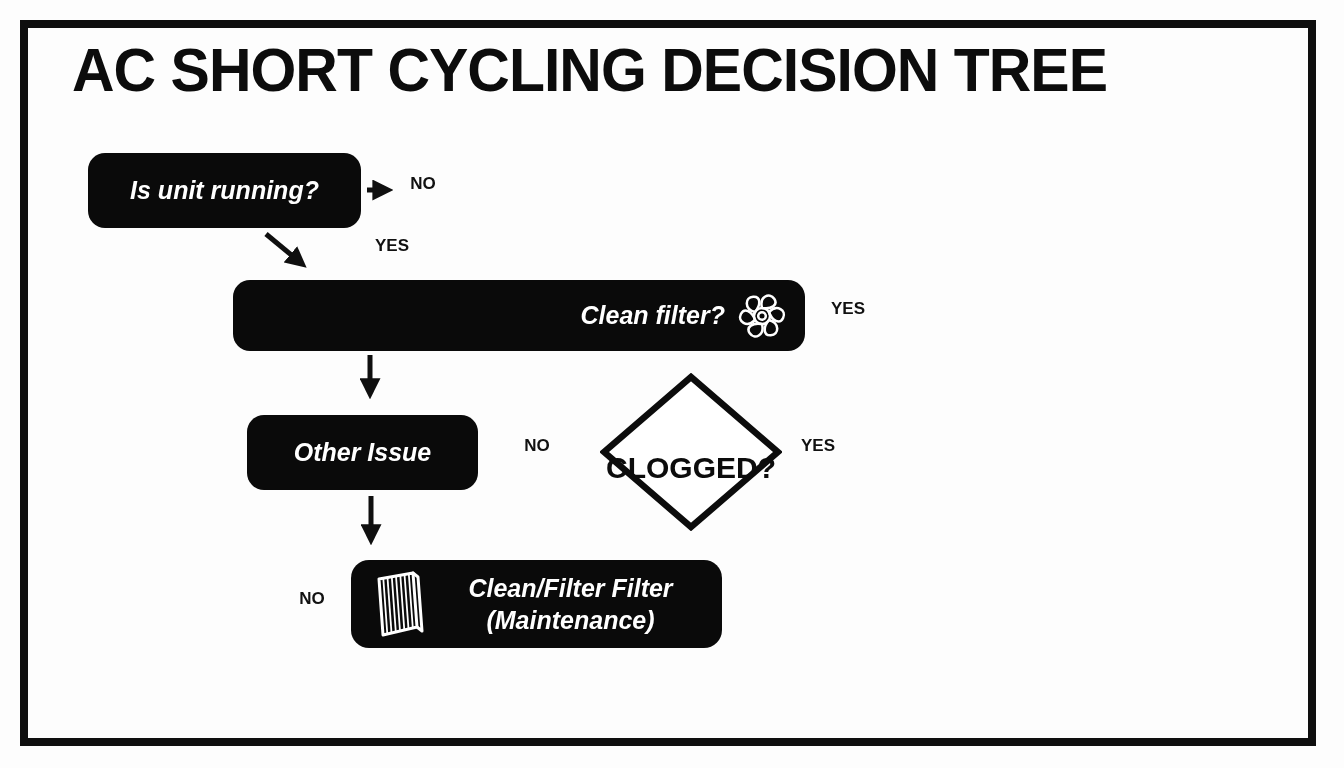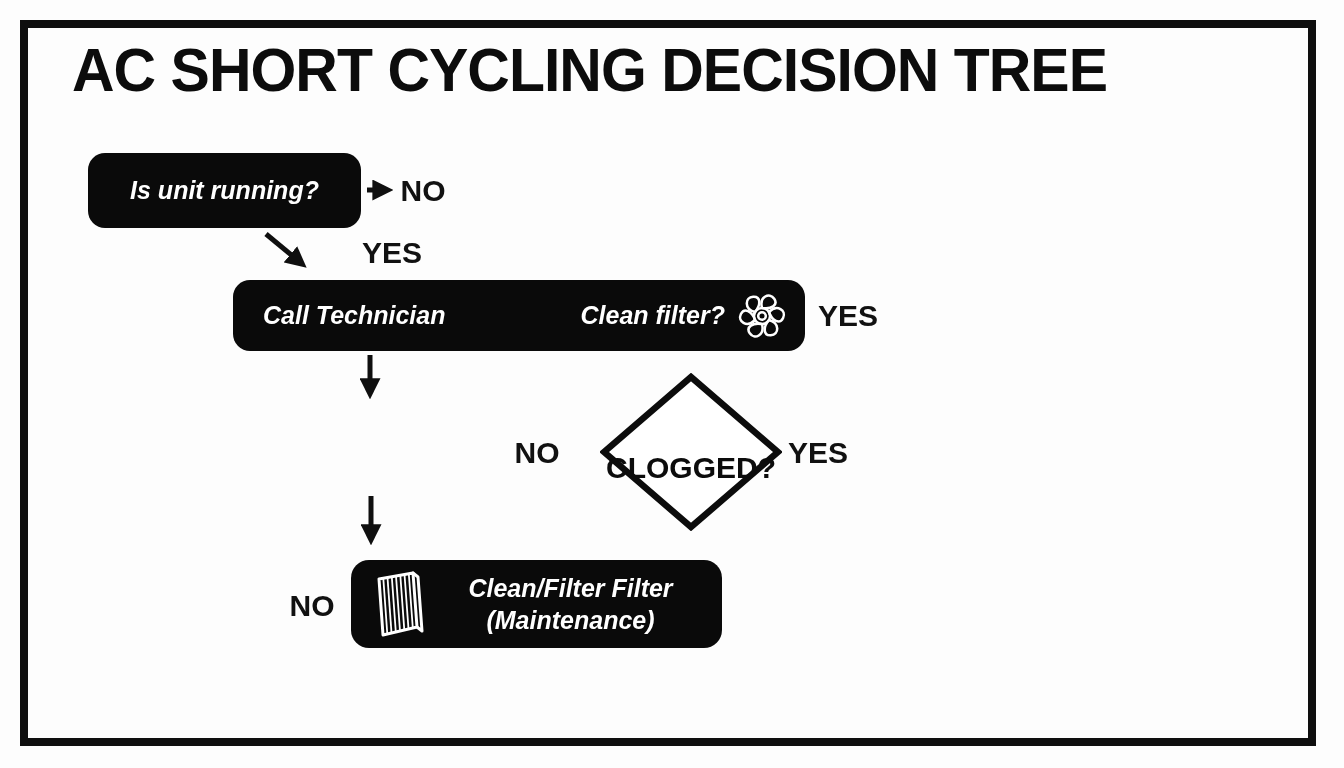--- a/index.html
+++ b/index.html
@@ -55,21 +55,21 @@
   .node-other       { left: 247px; top: 415px; width: 231px; height: 75px; }
   .node-replace     { left: 863px; top: 413px; width: 322px; height: 77px;
                       justify-content: flex-start; padding: 0 10px 0 16px; box-sizing: border-box; }
   .node-replace .node-text { flex: 1; text-align: center; }
   .node-clean       { left: 351px; top: 560px; width: 371px; height: 88px; border-radius: 18px;
                       justify-content: flex-start; padding: 0 12px 0 16px; box-sizing: border-box; }
   .node-clean .two-line { flex: 1; text-align: center; line-height: 32px; }
   .edge-label {
     position: absolute;
     font-weight: bold;
-    font-size: 30px;
+    font-size: 17px;
     color: #111111;
     text-align: center;
     white-space: nowrap;
   }
   .lbl-no-top     { left: 397px; top: 174px; width: 52px; }
   .lbl-yes-top    { left: 360px; top: 236px; width: 64px; }
   .lbl-yes-check  { left: 816px; top: 299px; width: 64px; }
   .lbl-no-mid     { left: 509px; top: 436px; width: 56px; }
   .lbl-yes-mid    { left: 786px; top: 436px; width: 64px; }
   .lbl-no-bottom  { left: 283px; top: 589px; width: 58px; }
@@ -114,41 +114,43 @@
   </svg>
 
   <div class="node node-unit">
     <span>Is unit running?</span>
   </div>
 
   <span class="edge-label lbl-no-top">NO</span>
   <span class="edge-label lbl-yes-top">YES</span>
 
   <div class="node node-wide">
-    <span>Call Technician</span>
     <span class="spacer"></span>
     <span>Clean filter?</span>
     <svg class="icon fan-icon" width="54" height="54" viewBox="0 0 64 64">
       <g fill="none" stroke="#ffffff" stroke-width="3" stroke-linejoin="round" stroke-linecap="round">
         <g>
           <path d="M32 22.5 C 28.5 9, 41 3.5, 46.5 11.5 C 51.5 19, 43 24.5, 32 22.5 Z" transform="rotate(0 32 32)"></path>
           <path d="M32 22.5 C 28.5 9, 41 3.5, 46.5 11.5 C 51.5 19, 43 24.5, 32 22.5 Z" transform="rotate(60 32 32)"></path>
           <path d="M32 22.5 C 28.5 9, 41 3.5, 46.5 11.5 C 51.5 19, 43 24.5, 32 22.5 Z" transform="rotate(120 32 32)"></path>
           <path d="M32 22.5 C 28.5 9, 41 3.5, 46.5 11.5 C 51.5 19, 43 24.5, 32 22.5 Z" transform="rotate(180 32 32)"></path>
           <path d="M32 22.5 C 28.5 9, 41 3.5, 46.5 11.5 C 51.5 19, 43 24.5, 32 22.5 Z" transform="rotate(240 32 32)"></path>
           <path d="M32 22.5 C 28.5 9, 41 3.5, 46.5 11.5 C 51.5 19, 43 24.5, 32 22.5 Z" transform="rotate(300 32 32)"></path>
         </g>
         <circle cx="32" cy="32" r="9.5"></circle>
         <circle cx="32" cy="32" r="4.5"></circle>
       </g>
     </svg>
   </div>
 
   <span class="edge-label lbl-yes-check">YES</span>
 
+  <div class="node node-other">
+    <span>Other Issue</span>
+  </div>
 
   <span class="edge-label lbl-no-mid">NO</span>
 
   <div class="diamond-wrap">
     <svg width="182" height="158" viewBox="0 0 182 158">
       <polygon points="91,4 178,79 91,154 4,79" fill="#ffffff" stroke="#0c0c0c" stroke-width="6.5"></polygon>
     </svg>
     <span class="diamond-label">CLOGGED?</span>
   </div>
 

